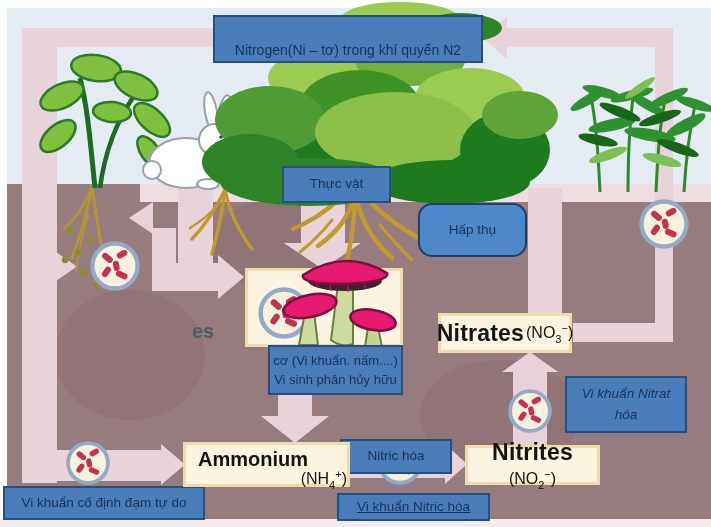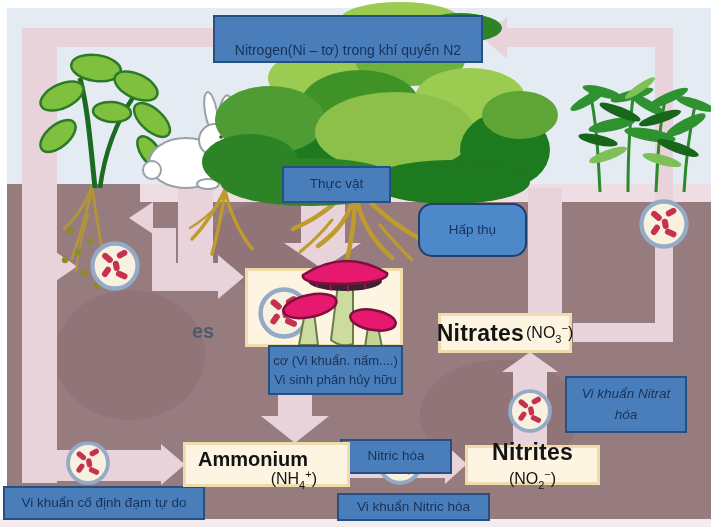--- a/index.html
+++ b/index.html
@@ -27,21 +27,21 @@
     align-items:center;justify-content:center;text-align:center;z-index:6;box-sizing:border-box;}
   .rounded{border-radius:14px;background:var(--hap);border-color:#1f3f6e;}
   .cream{position:absolute;background:var(--cream);border:3px solid var(--creamb);
     box-sizing:border-box;z-index:6;color:#141414;}
   .creamlow{z-index:4;}
   .compound{display:flex;align-items:center;justify-content:center;gap:2px;}
   .cname{font-weight:bold;font-size:23px;letter-spacing:.2px;}
   .cform{font-size:16px;}
   .cform sub{font-size:11px;} .cform sup{font-size:11px;}
   .ammon-name{font-weight:bold;font-size:20px;padding:3px 16px 0 12px;}
-  .ammon-form{font-size:16px;text-align:right;padding-right:30px;margin-top:-3px;}
+  .ammon-form{font-size:16px;text-align:right;padding-right:0;margin-top:-3px;}
   .ammon-form sub{font-size:11px;} .ammon-form sup{font-size:11px;}
   .frag{position:absolute;z-index:3;font-weight:bold;font-size:20px;color:#4d5b6b;}
   .nitrogenbox{font-size:14px;align-items:center;justify-content:flex-start;padding-top:10px;}
 </style>
 </head>
 <body>
 
 <div class="canvas">
 
   <div class="abs sky"></div>
@@ -254,21 +254,21 @@
 
   <div class="bluebox" style="left:340px;top:407px;width:112px;height:35px;margin-top:32px;">
     <span>Nitric hóa</span>
   </div>
 
   <div class="bluebox" style="left:565px;top:376px;width:122px;height:57px;font-style:italic;">
     <span>Vi khuẩn Nitrat</span>
     <span>hóa</span>
   </div>
 
-  <div class="bluebox" style="left:337px;top:493px;width:153px;height:28px;">
+  <div class="bluebox" style="left:337px;top:493px;width:153px;height:28px;text-decoration:underline;">
     <span>Vi khuẩn Nitric hóa</span>
   </div>
 
   <div class="bluebox" style="left:3px;top:486px;width:202px;height:34px;">
     <span>Vi khuẩn cố định đạm tự do</span>
   </div>
 
   <div class="cream compound" style="left:438px;top:313px;width:134px;height:40px;">
     <span class="cname">Nitrates</span>
     <span class="cform"><span>(NO</span><sub>3</sub><sup>−</sup><span>)</span></span>

